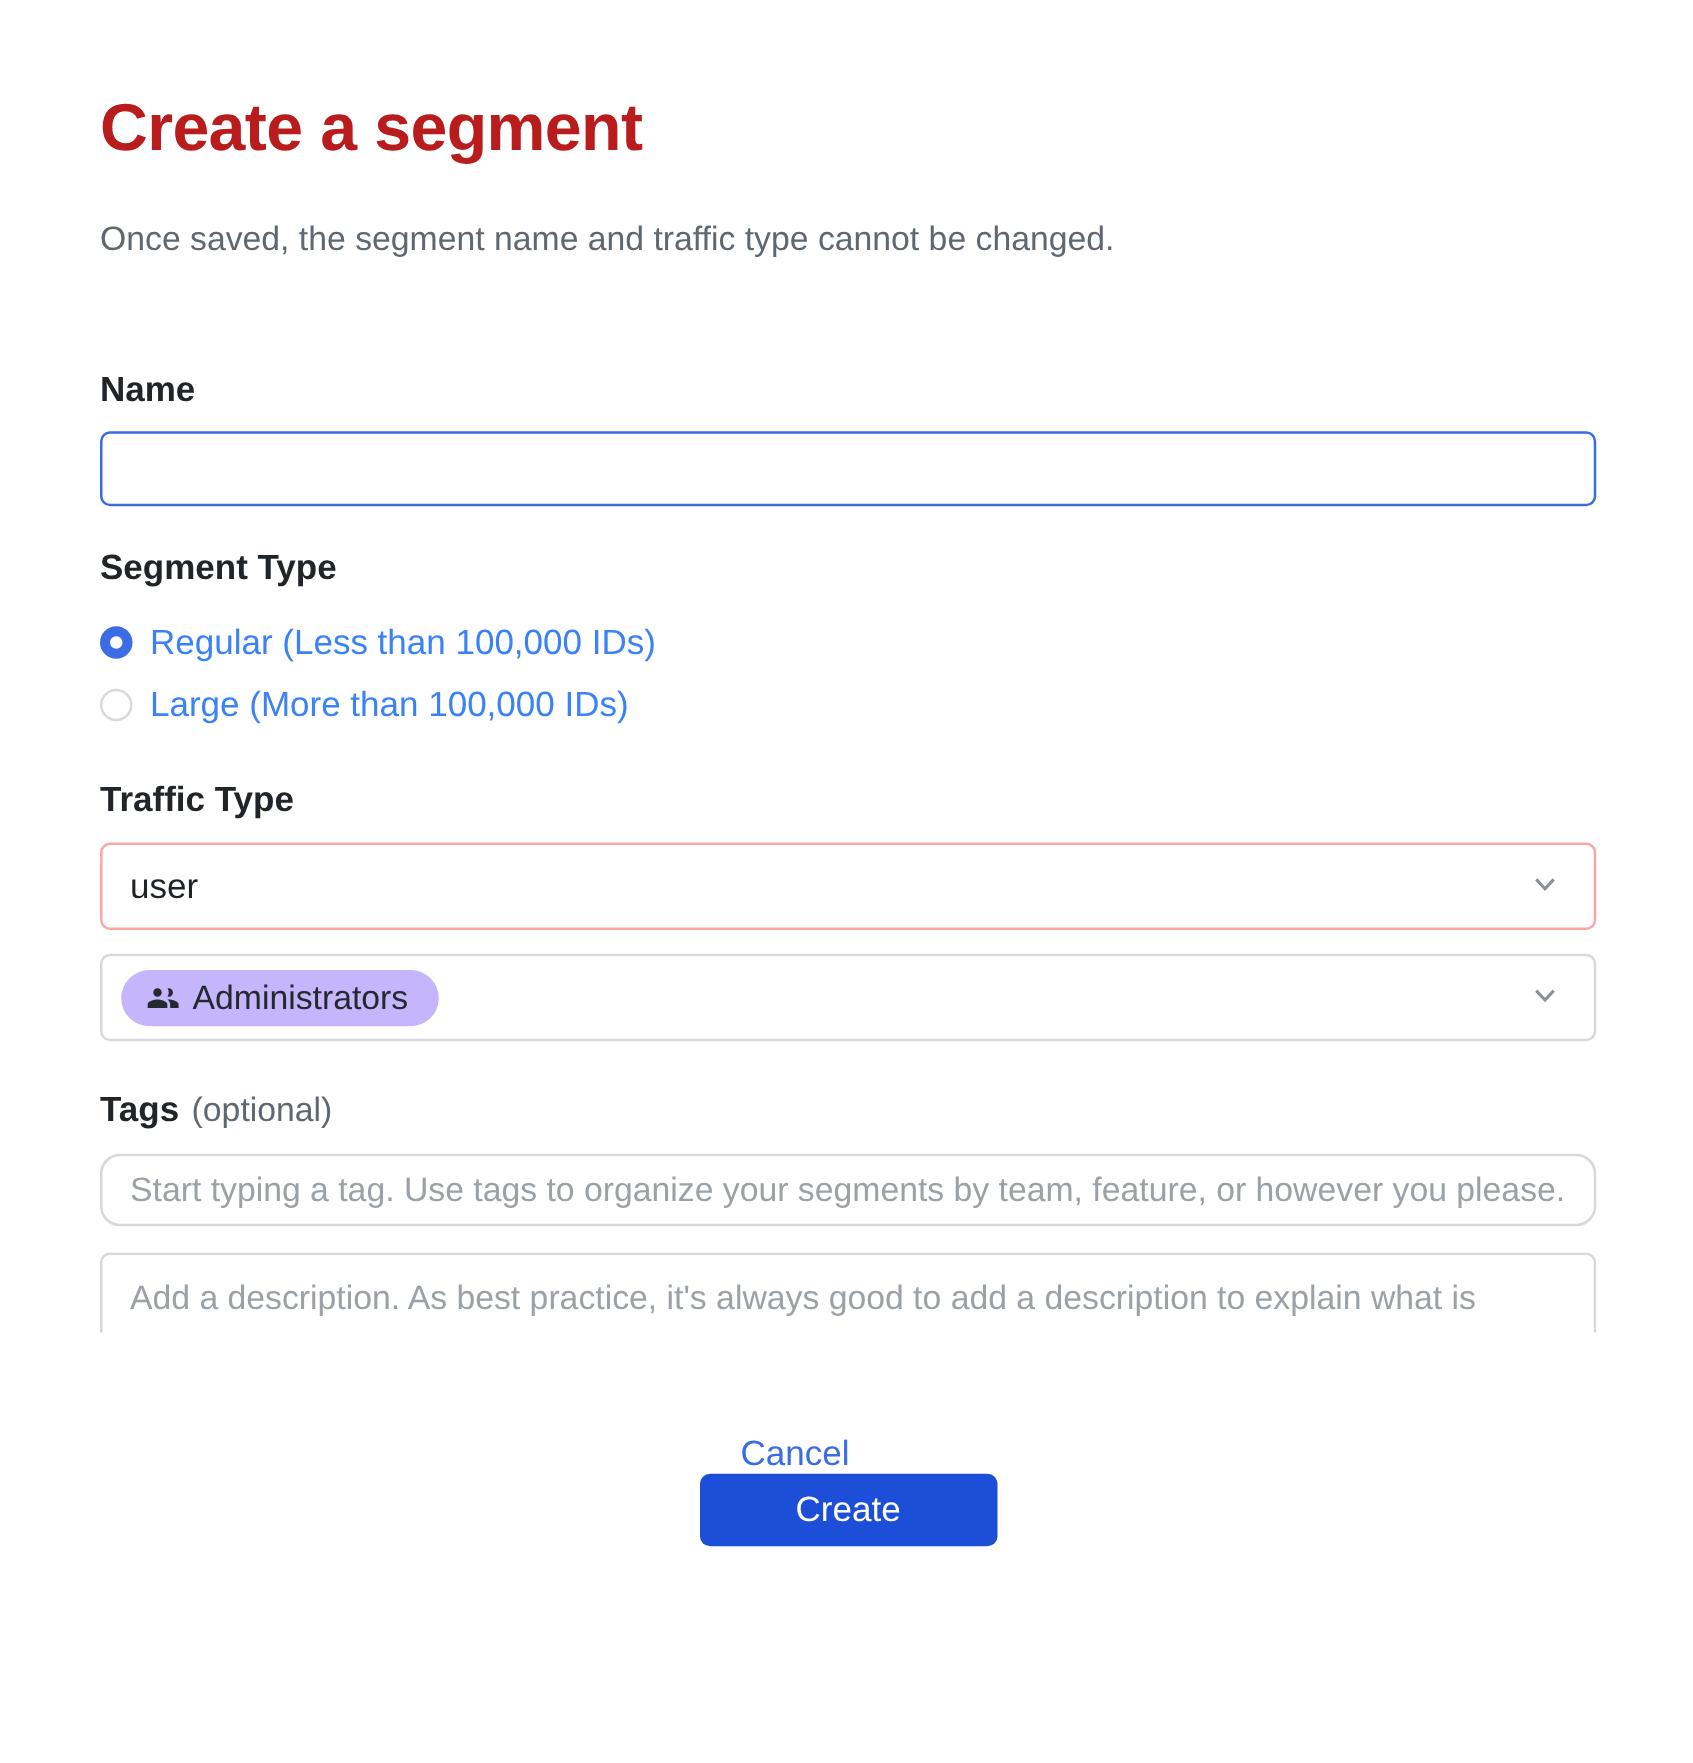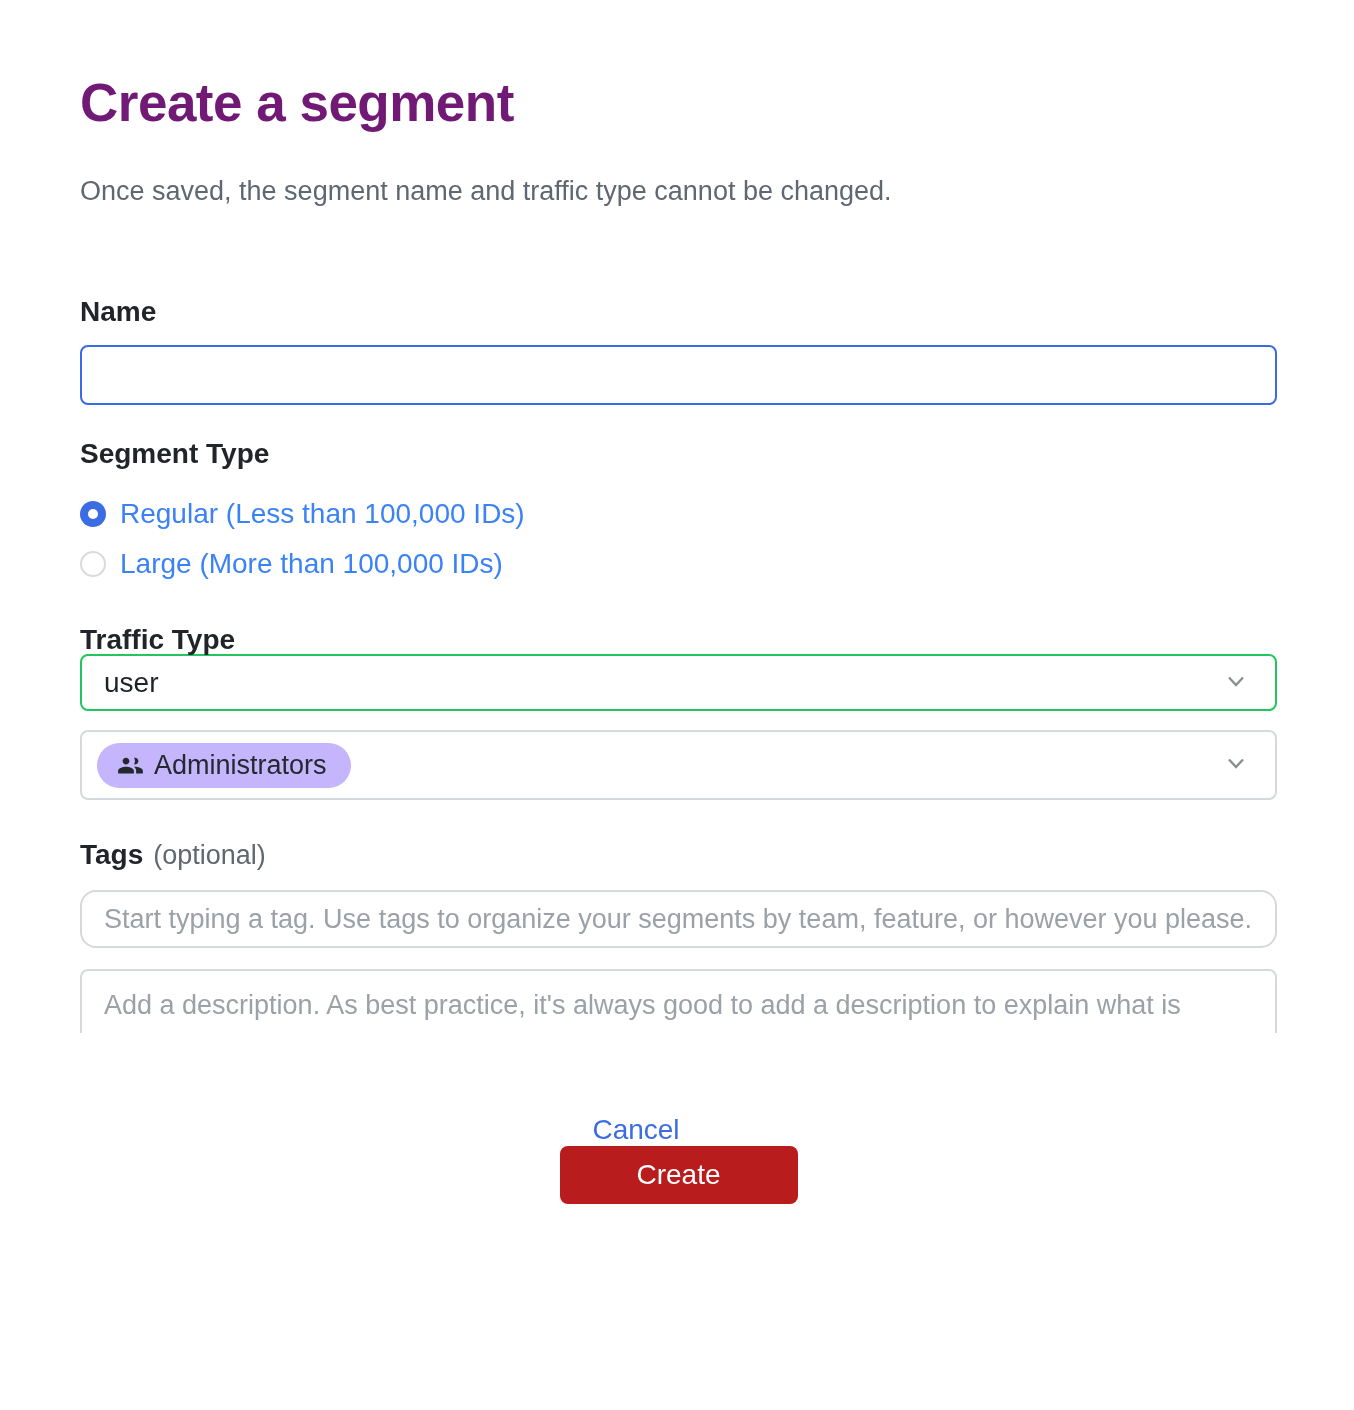--- a/index.html
+++ b/index.html
@@ -13,21 +13,21 @@
     width: 1354px;
     height: 1410px;
     padding: 75px 77px 0 80px;
     background: #ffffff;
     overflow: hidden;
   }
   .title {
     font-size: 53px;
     font-weight: 700;
     line-height: 1.06;
-    color: #701a75;
+    color: #b91c1c;
     letter-spacing: -0.5px;
   }
   .subtitle {
     margin-top: 45px;
     font-size: 27px;
     line-height: 30px;
     color: #5f6771;
   }
   .field-label {
     font-size: 28px;
@@ -88,23 +88,24 @@
     background: #ffffff;
     border: 2px solid #d8dadd;
   }
   .radio-label {
     margin-left: 14px;
     font-size: 28px;
     color: #3b82f6;
     text-align: right;
   }
   .select-box {
-    width: 100%;
-    height: 57px;
-    border: 2px solid #22c55e;
+    margin-top: 20px;
+    width: 100%;
+    height: 70px;
+    border: 2px solid #fca5a5;
     border-radius: 8px;
     display: flex;
     align-items: center;
     justify-content: space-between;
     padding: 0 24px 0 22px;
     cursor: pointer;
     background: #ffffff;
   }
   .select-value { font-size: 28px; color: #1f2328; }
   .chevron { flex: 0 0 auto; }
@@ -181,21 +182,21 @@
     color: #3b6ce4;
     cursor: pointer;
     margin-right: 85px;
     padding: 0;
   }
   .create-btn {
     width: 238px;
     height: 58px;
     border: none;
     border-radius: 8px;
-    background: #b91c1c;
+    background: #1d4ed8;
     color: #ffffff;
     font-family: "Liberation Sans", sans-serif;
     font-size: 28px;
     cursor: pointer;
   }
 </style>
 </head>
 <body>
 
 <div class="modal">

